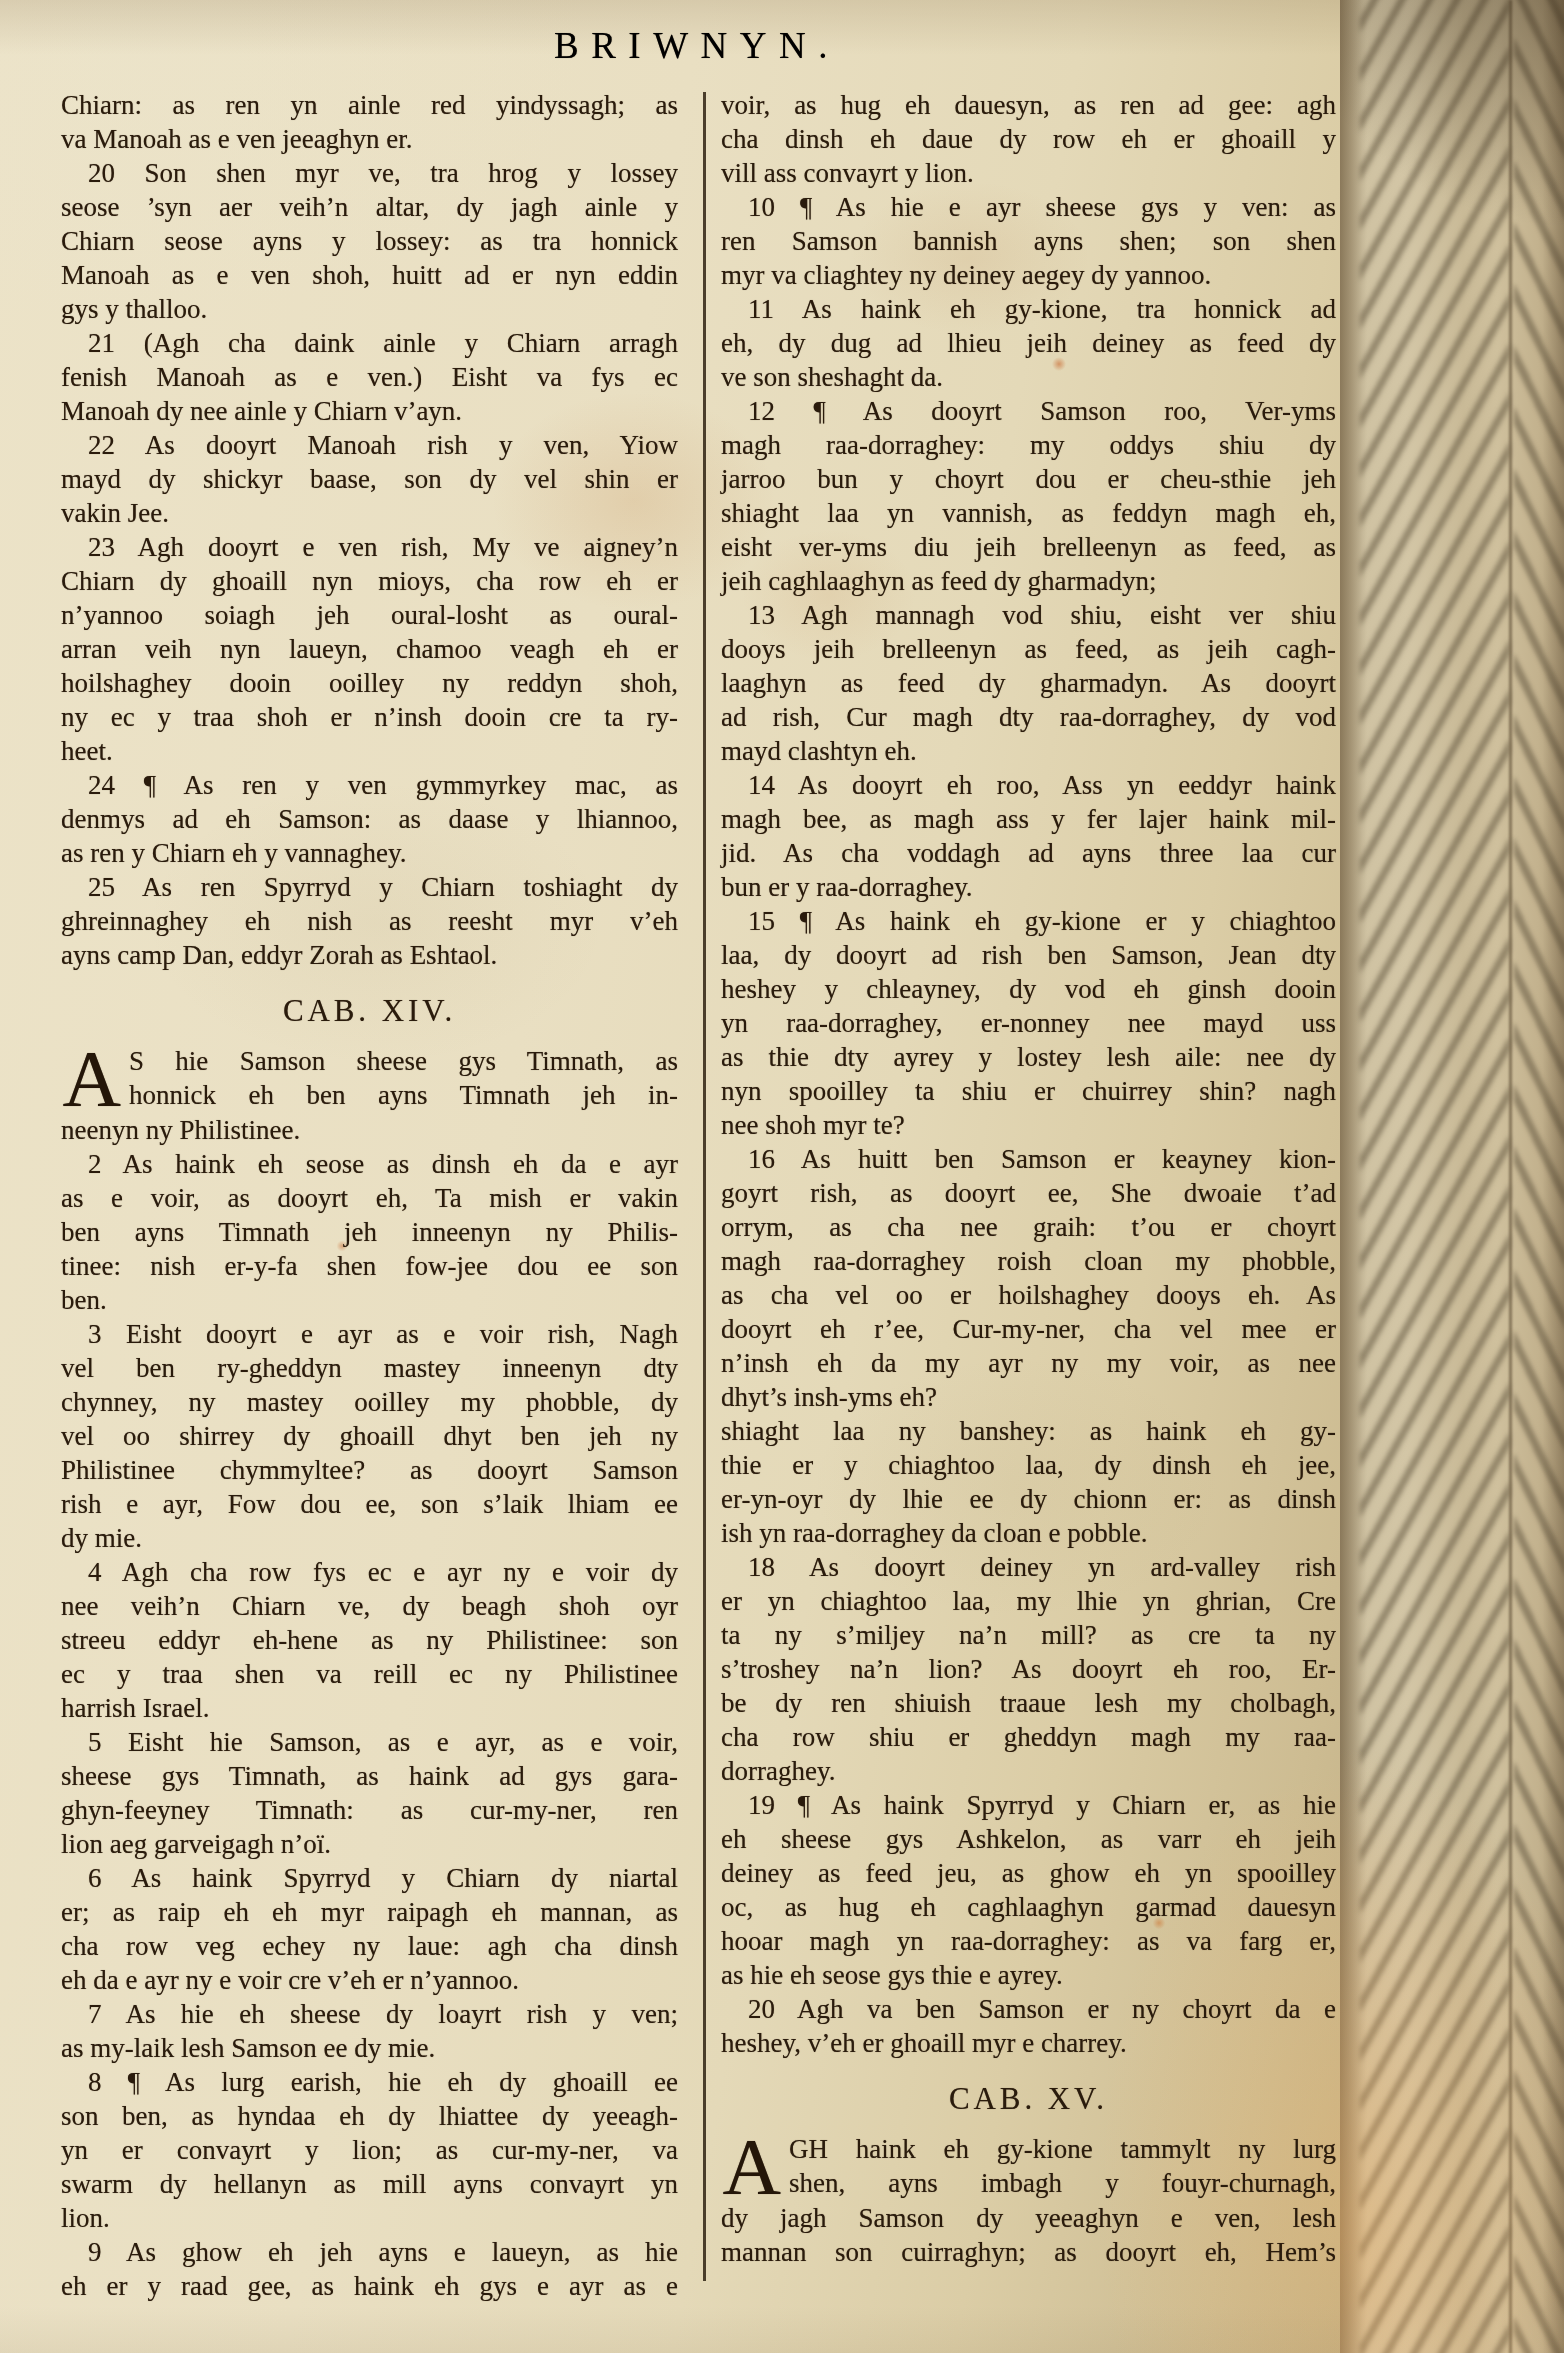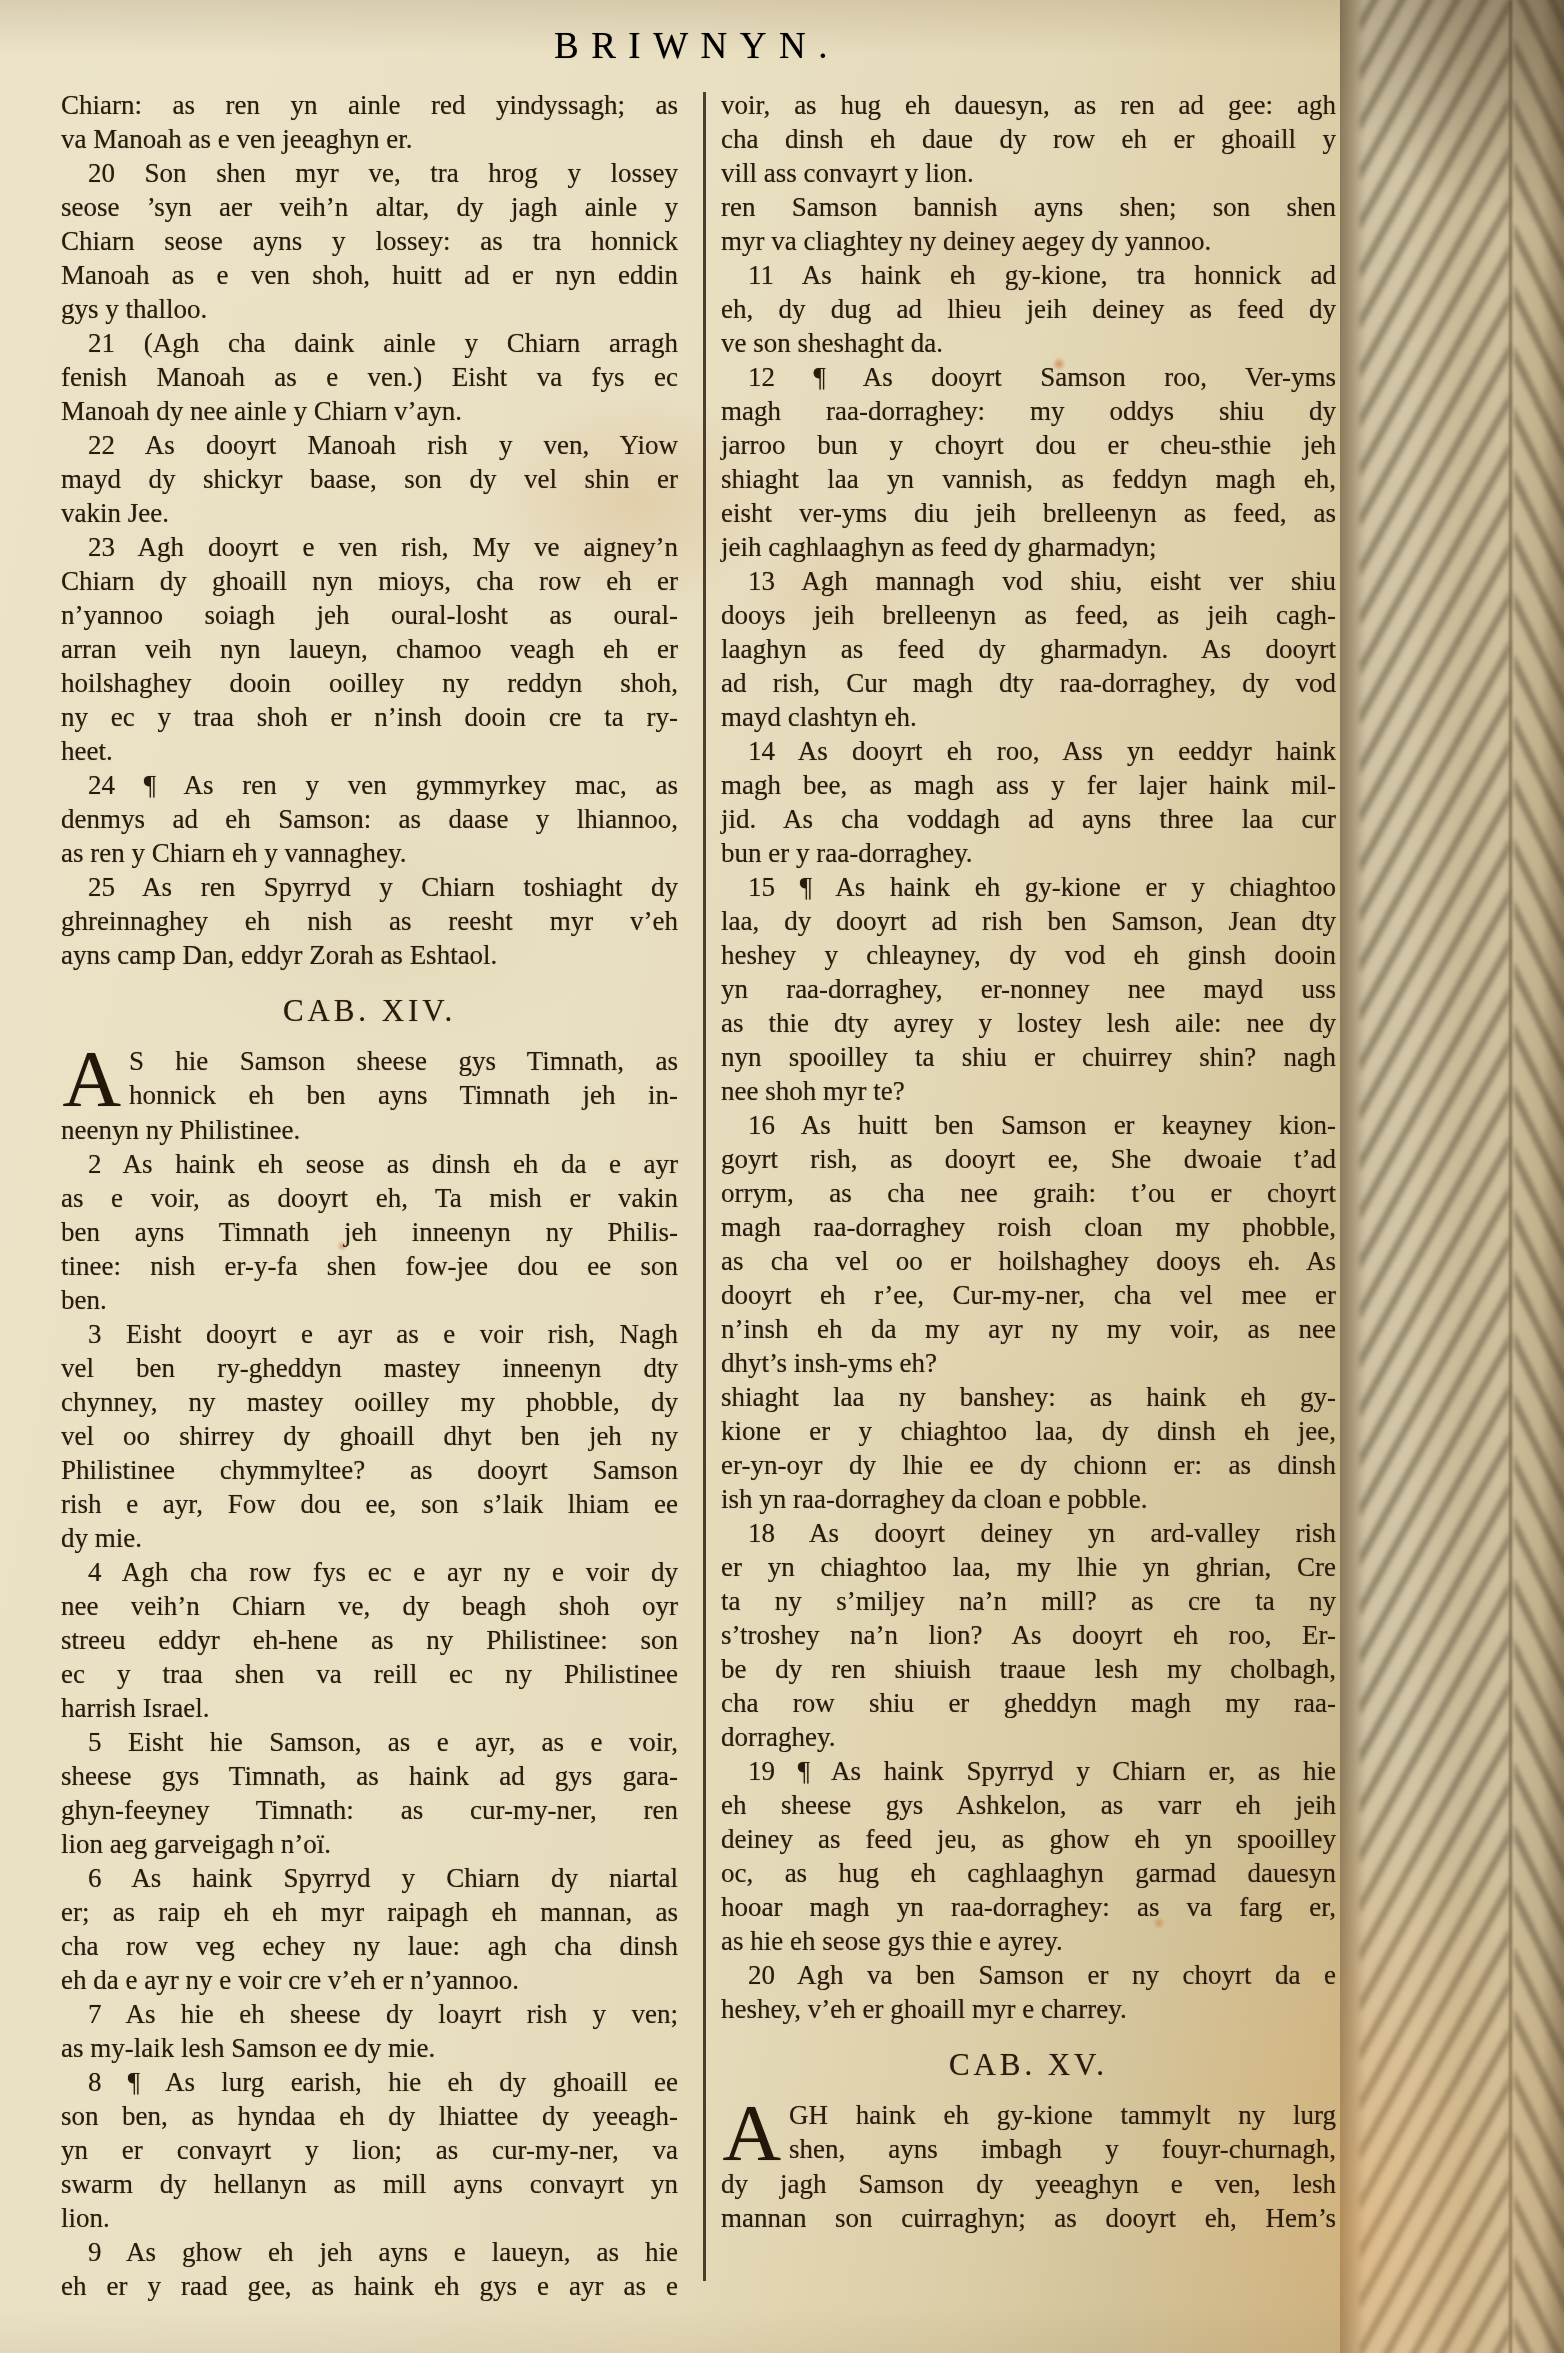--- a/index.html
+++ b/index.html
@@ -147,20 +147,21 @@
       <div class="line">yn er convayrt y lion; as cur-my-ner, va</div>
       <div class="line">swarm dy hellanyn as mill ayns convayrt yn</div>
       <div class="line end">lion.</div>
       <div class="line ind">9 As ghow eh jeh ayns e laueyn, as hie</div>
       <div class="line">eh er y raad gee, as haink eh gys e ayr as e</div>
     </div>
   <div id="col-right" class="col">
       <div class="line">voir, as hug eh dauesyn, as ren ad gee: agh</div>
       <div class="line">cha dinsh eh daue dy row eh er ghoaill y</div>
       <div class="line end">vill ass convayrt y lion.</div>
+      <div class="line ind">10 ¶ As hie e ayr sheese gys y ven: as</div>
       <div class="line">ren Samson bannish ayns shen; son shen</div>
       <div class="line end">myr va cliaghtey ny deiney aegey dy yannoo.</div>
       <div class="line ind">11 As haink eh gy-kione, tra honnick ad</div>
       <div class="line">eh, dy dug ad lhieu jeih deiney as feed dy</div>
       <div class="line end">ve son sheshaght da.</div>
       <div class="line ind">12 ¶ As dooyrt Samson roo, Ver-yms</div>
       <div class="line">magh raa-dorraghey: my oddys shiu dy</div>
       <div class="line">jarroo bun y choyrt dou er cheu-sthie jeh</div>
       <div class="line">shiaght laa yn vannish, as feddyn magh eh,</div>
       <div class="line">eisht ver-yms diu jeih brelleenyn as feed, as</div>
@@ -183,21 +184,21 @@
       <div class="line end">nee shoh myr te?</div>
       <div class="line ind">16 As huitt ben Samson er keayney kion-</div>
       <div class="line">goyrt rish, as dooyrt ee, She dwoaie t’ad</div>
       <div class="line">orrym, as cha nee graih: t’ou er choyrt</div>
       <div class="line">magh raa-dorraghey roish cloan my phobble,</div>
       <div class="line">as cha vel oo er hoilshaghey dooys eh.  As</div>
       <div class="line">dooyrt eh r’ee, Cur-my-ner, cha vel mee er</div>
       <div class="line">n’insh eh da my ayr ny my voir, as nee</div>
       <div class="line end">dhyt’s insh-yms eh?</div>
       <div class="line">shiaght laa ny banshey: as haink eh gy-</div>
-      <div class="line">kione er y chiaghtoo laa, dy dinsh eh jee,</div>
+      <div class="line">thie er y chiaghtoo laa, dy dinsh eh jee,</div>
       <div class="line">er-yn-oyr dy lhie ee dy chionn er: as dinsh</div>
       <div class="line end">ish yn raa-dorraghey da cloan e pobble.</div>
       <div class="line ind">18 As dooyrt deiney yn ard-valley rish</div>
       <div class="line">er yn chiaghtoo laa, my lhie yn ghrian, Cre</div>
       <div class="line">ta ny s’miljey na’n mill? as cre ta ny</div>
       <div class="line">s’troshey na’n lion?  As dooyrt eh roo, Er-</div>
       <div class="line">be dy ren shiuish traaue lesh my cholbagh,</div>
       <div class="line">cha row shiu er gheddyn magh my raa-</div>
       <div class="line end">dorraghey.</div>
       <div class="line ind">19 ¶ As haink Spyrryd y Chiarn er, as hie</div>

